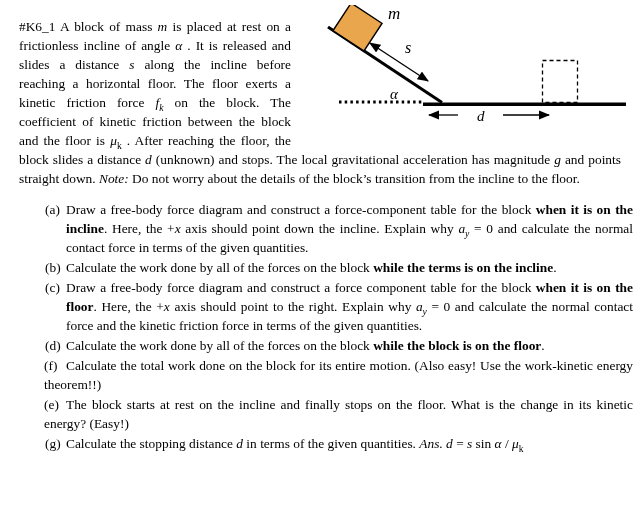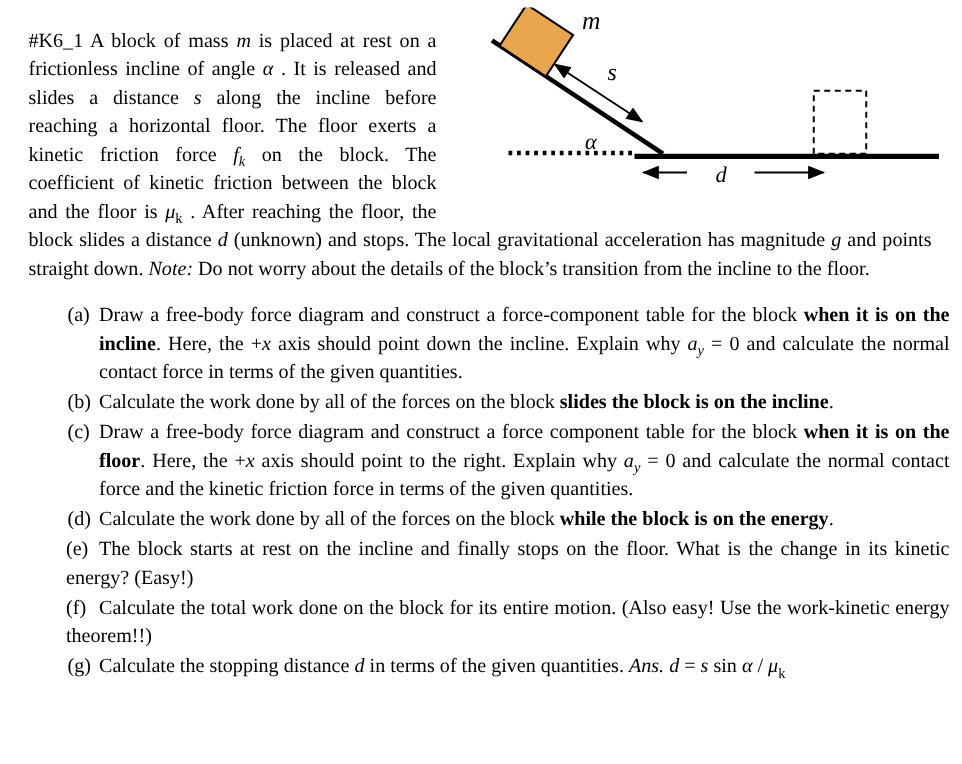--- a/index.html
+++ b/index.html
@@ -57,26 +57,26 @@
       <line x1="208" y1="110" x2="254" y2="110" stroke="#000" stroke-width="1.3" marker-end="url(#ah)"></line>
       <text x="182" y="116" font-size="15">d</text>
     </svg>
   </div>
 
   <p class="intro"><span>#K6_1 A block of mass </span><span style="font-style: italic;">m</span><span> is placed at rest on a frictionless incline of angle </span><span style="font-style: italic;">α</span><span> .  It is released and slides a distance </span><span style="font-style: italic;">s</span><span> along the incline before reaching a horizontal floor.  The floor exerts a kinetic friction force </span><span style="font-style: italic;">f</span><sub style="font-style: italic;">k</sub><span> on the block.  The coefficient of kinetic friction between the block and the floor is </span><span style="font-style: italic;">μ</span><sub>k</sub><span> .  After reaching the floor, the block slides a distance </span><span style="font-style: italic;">d</span><span> (unknown) and stops.  The local gravitational acceleration has magnitude </span><span style="font-style: italic;">g</span><span> and points straight down.  </span><span style="font-style: italic;">Note:</span><span>  Do not worry about the details of the block’s transition from the incline to the floor.</span></p>
 
   <div class="items">
     <div class="item hang"><span class="lbl">(a)</span><span><span>Draw a free-body force diagram and construct a force-component table for the block </span><span style="font-weight: bold;">when it is on the incline</span><span>.  Here, the +</span><span style="font-style: italic;">x</span><span> axis should point down the incline.  Explain why </span><span style="font-style: italic;">a</span><sub style="font-style: italic;">y</sub><span> = 0 and calculate the normal contact force in terms of the given quantities.</span></span></div>
 
-    <div class="item hang"><span class="lbl">(b)</span><span><span>Calculate the work done by all of the forces on the block </span><span style="font-weight: bold;">slides the block is on the incline</span><span>.</span></span></div>
+    <div class="item hang"><span class="lbl">(b)</span><span><span>Calculate the work done by all of the forces on the block </span><span style="font-weight: bold;">while the terms is on the incline</span><span>.</span></span></div>
 
     <div class="item hang"><span class="lbl">(c)</span><span><span>Draw a free-body force diagram and construct a force component table for the block </span><span style="font-weight: bold;">when it is on the floor</span><span>.  Here, the +</span><span style="font-style: italic;">x</span><span> axis should point to the right.  Explain why </span><span style="font-style: italic;">a</span><sub style="font-style: italic;">y</sub><span> = 0 and calculate the normal contact force and the kinetic friction force in terms of the given quantities.</span></span></div>
 
-    <div class="item hang"><span class="lbl">(d)</span><span><span>Calculate the work done by all of the forces on the block </span><span style="font-weight: bold;">while the block is on the energy</span><span>.</span></span></div>
+    <div class="item hang"><span class="lbl">(d)</span><span><span>Calculate the work done by all of the forces on the block </span><span style="font-weight: bold;">while the block is on the floor</span><span>.</span></span></div>
+
+    <div class="item flat"><span class="lbl">(f)</span><span><span>Calculate the total work done on the block for its entire motion.  (Also easy!  Use the work-kinetic energy theorem!!)</span></span></div>
 
     <div class="item flat"><span class="lbl">(e)</span><span><span>The block starts at rest on the incline and finally stops on the floor.  What is the change in its kinetic energy?  (Easy!)</span></span></div>
-
-    <div class="item flat"><span class="lbl">(f)</span><span><span>Calculate the total work done on the block for its entire motion.  (Also easy!  Use the work-kinetic energy theorem!!)</span></span></div>
 
     <div class="item hang"><span class="lbl">(g)</span><span><span>Calculate the stopping distance </span><span style="font-style: italic;">d</span><span> in terms of the given quantities.  </span><span style="font-style: italic;">Ans.</span><span>  </span><span style="font-style: italic;">d</span><span> = </span><span style="font-style: italic;">s</span><span> sin </span><span style="font-style: italic;">α</span><span> / </span><span style="font-style: italic;">μ</span><sub>k</sub></span></div>
   </div>
 
 </div>
 
 </body></html>

